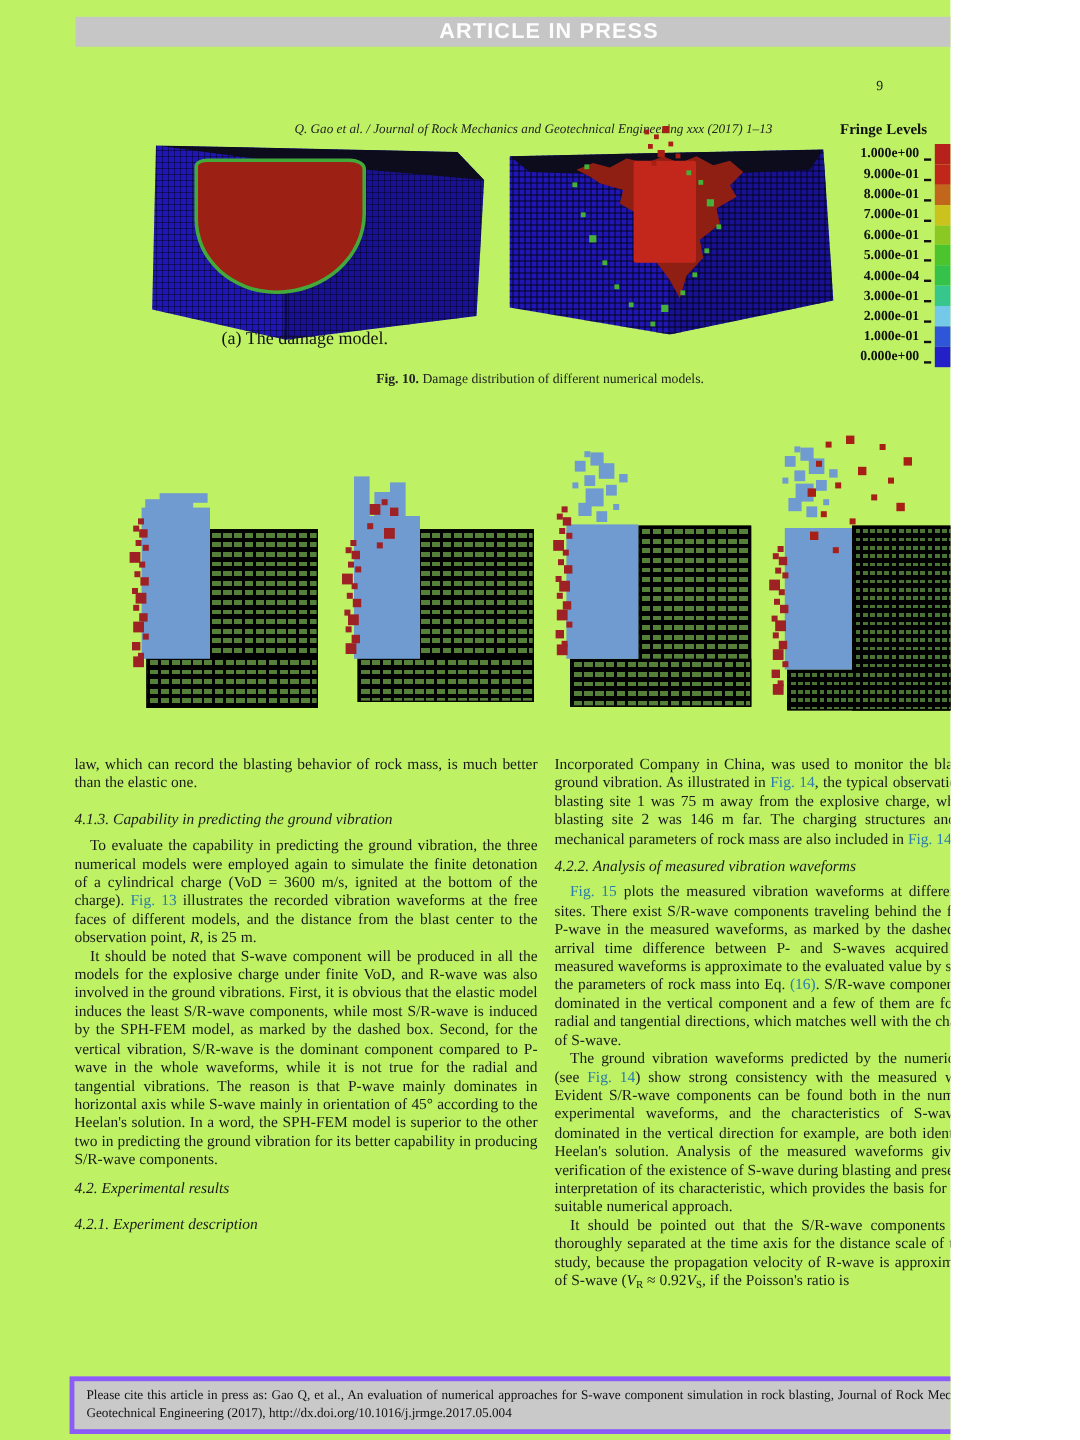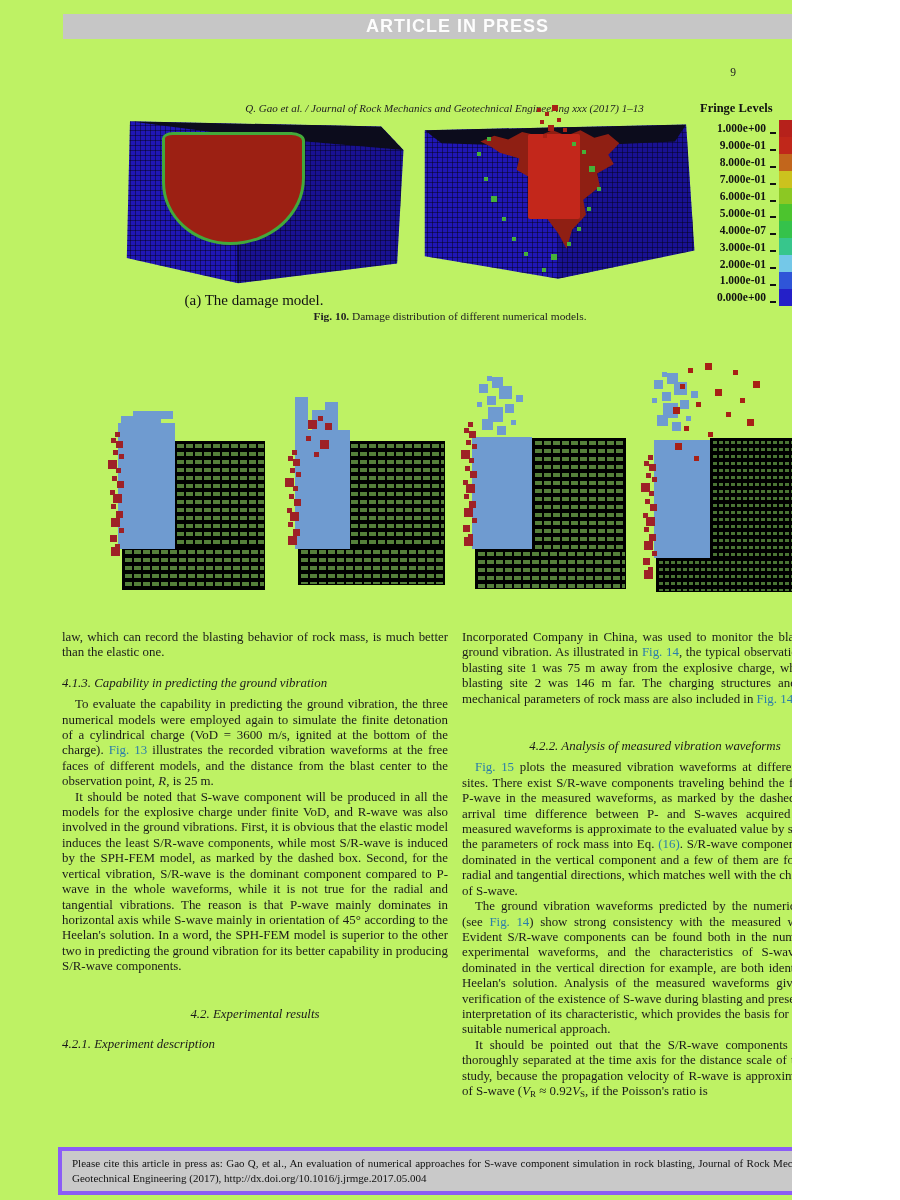--- a/index.html
+++ b/index.html
@@ -43,21 +43,21 @@
       box-shadow:-95px 10px,-88px 35px,-80px 55px 0 1px,-70px 75px,-60px 95px,-48px 110px,
       -85px -5px,10px 8px,18px 25px 0 1px,25px 45px,15px 65px,5px 85px,-5px 100px,-20px 113px 0 1px,-30px 126px;}
   .debris-b{position:absolute;left:115px;top:6px;width:4px;height:4px;color:#a82015;background:#a82015;
       box-shadow:8px 4px,16px -2px 0 1px,3px 12px,20px 10px,12px 18px 0 1px,26px 20px,6px 26px;}
   .legend{position:absolute;left:700px;top:3px;width:172px;font-family:Liberation Serif, serif;}
   .legend-title{font-weight:bold;font-size:12.5px;color:#111;margin-bottom:4px;}
   .legend-row{display:flex;align-items:center;height:16.9px;}
   .legend-label{width:66px;text-align:right;font-weight:bold;font-size:11.5px;color:#111;}
   .legend-tick{width:6px;height:2px;background:#111;margin:9px 3px 0 4px;}
   .legend-swatch{width:18px;height:16.9px;display:inline-block;}
-  .cap-a{position:absolute;left:95px;top:194px;width:318px;text-align:center;font-size:15px;color:#111;}
+  .cap-a{position:absolute;left:95px;top:177px;width:318px;text-align:center;font-size:15px;color:#111;}
   .cap-b{position:absolute;left:422px;top:186px;width:278px;text-align:center;font-size:15px;color:#111;}
   .figcap{position:absolute;left:0;top:212px;width:100%;text-align:center;font-size:11.4px;color:#222;}
   .figcap b{font-weight:bold;}
 
   
   .fig11{position:absolute;left:0;top:360px;width:900px;height:252px;}
   .panel{position:absolute;height:232px;}
   .gmesh{position:absolute;border:1px solid #000;background-color:#020302;
       background-image:
         repeating-linear-gradient(90deg,#000 0 2px,transparent 2px 9px),
@@ -82,21 +82,21 @@
       8px 34px,-14px 40px 0 1px,38px 44px,60px 52px 0 1px,-4px 58px,20px 64px,-12px 76px 0 1px,6px 88px;}
   .fig11cap{position:absolute;left:0;top:240px;width:100%;text-align:center;font-size:11.4px;color:#222;}
 
   
   .col{position:absolute;top:630px;width:386px;font-size:12.9px;line-height:15.4px;}
   .col.left{left:62px;}
   .col.right{left:462px;}
   .para{text-align:justify;}
   .para.indent{text-indent:13px;}
   .sec-heading{font-style:italic;margin:15px 0 6px;}
-  .sec-heading.space{margin-top:32px;text-align:center;}
+  .sec-heading.space{margin-top:8px;}
   .lnk{color:#2b7cab;}
   .it{font-style:italic;}
   .sub{font-size:0.7em;vertical-align:-0.25em;}
 
   
   .footer{position:absolute;left:58px;top:1147px;width:768px;background:#c9c9c9;
       border:4px solid #8b5cf6;padding:5px 10px;font-size:11px;line-height:1.38;
       text-align:justify;color:#111;}
 </style>
 </head>
@@ -154,21 +154,21 @@
             <span class="legend-label">6.000e-01</span>
             <span class="legend-tick"></span>
             <span class="legend-swatch" style="background: rgb(140, 200, 35);"></span>
           </div>
           <div class="legend-row">
             <span class="legend-label">5.000e-01</span>
             <span class="legend-tick"></span>
             <span class="legend-swatch" style="background: rgb(76, 196, 46);"></span>
           </div>
           <div class="legend-row">
-            <span class="legend-label">4.000e-07</span>
+            <span class="legend-label">4.000e-04</span>
             <span class="legend-tick"></span>
             <span class="legend-swatch" style="background: rgb(53, 194, 75);"></span>
           </div>
           <div class="legend-row">
             <span class="legend-label">3.000e-01</span>
             <span class="legend-tick"></span>
             <span class="legend-swatch" style="background: rgb(55, 198, 140);"></span>
           </div>
           <div class="legend-row">
             <span class="legend-label">2.000e-01</span>

